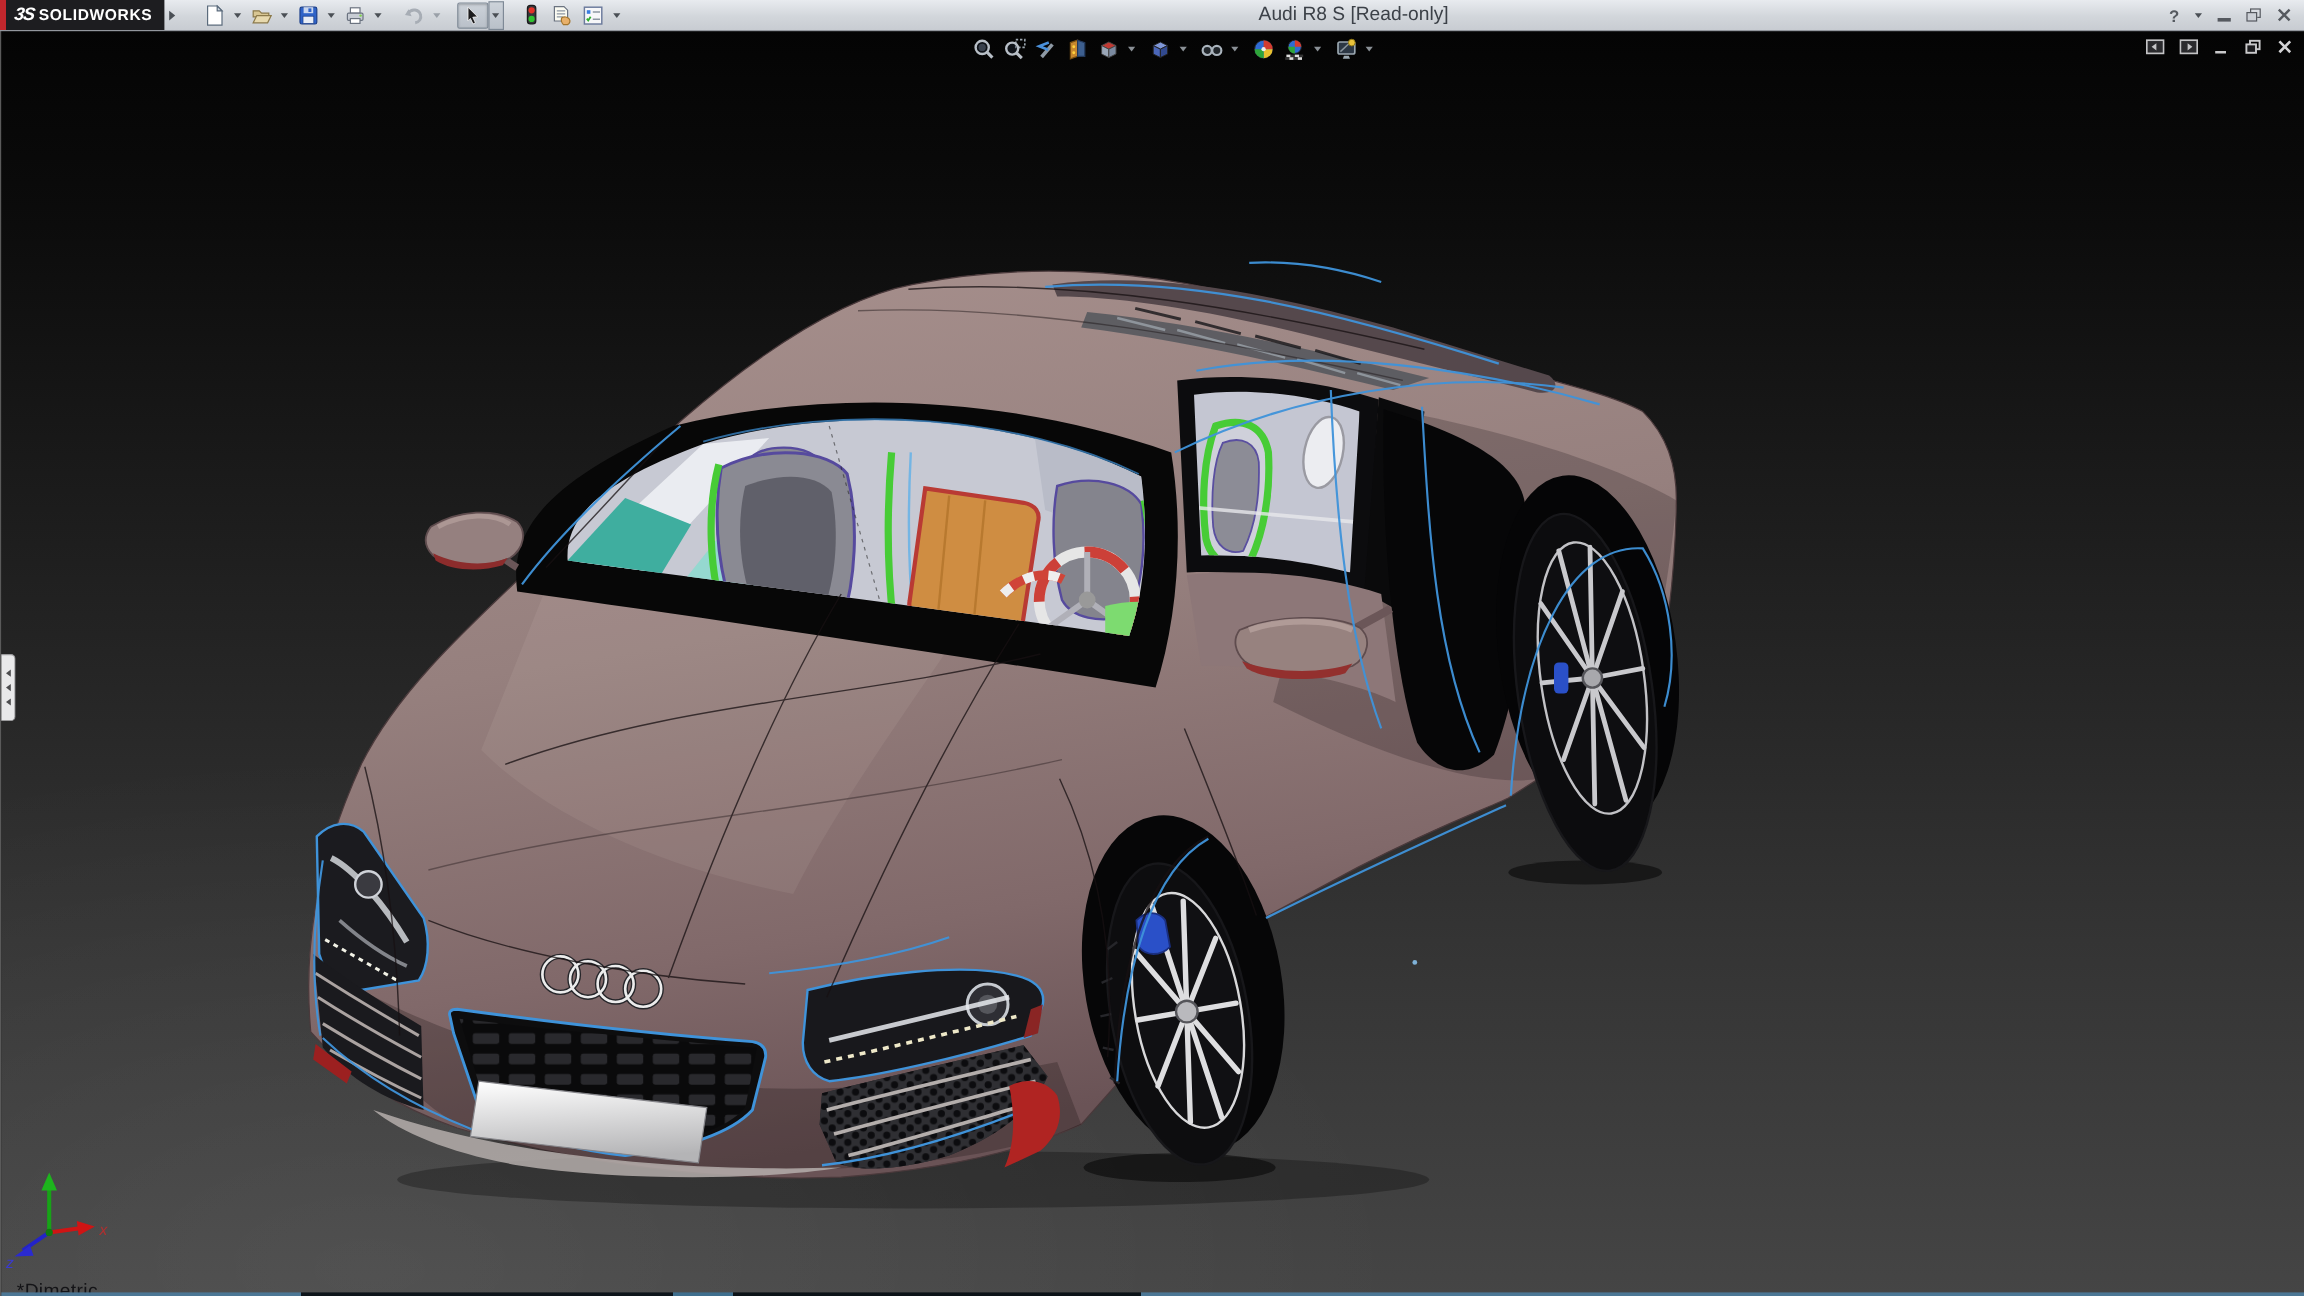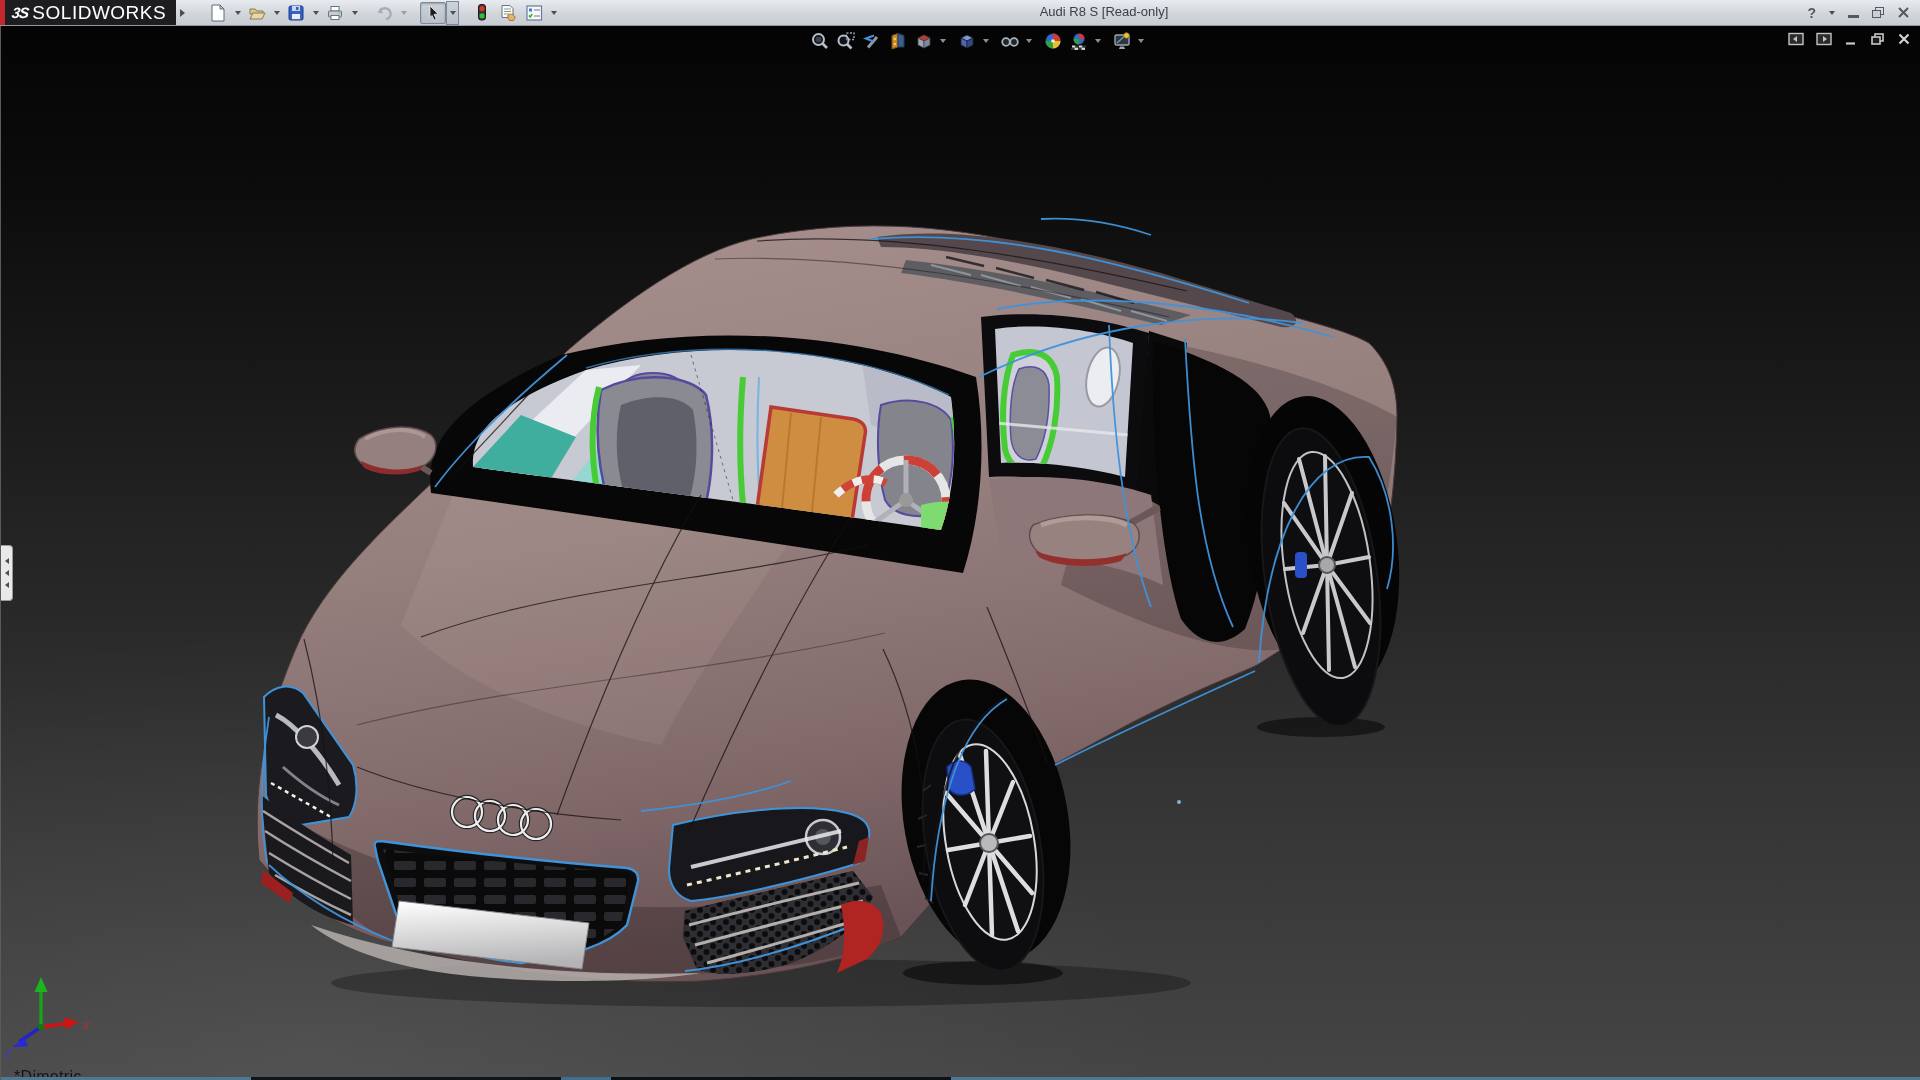--- a/index.html
+++ b/index.html
@@ -5,36 +5,36 @@
   html,body{margin:0;padding:0;width:1920px;height:1080px;overflow:hidden;background:#000;
     font-family:"Liberation Sans","DejaVu Sans",sans-serif;}
   
   .titlebar{position:absolute;top:0;left:0;width:1920px;height:25px;
     background:linear-gradient(#e8ebef,#d2d6db 55%,#c8ccd2);
     border-bottom:1px solid #93979e;display:flex;align-items:center;z-index:50;}
   .logo-redstrip{width:5px;height:25px;background:#c1272d;}
   .logo-block{height:25px;background:#1d1d20;color:#fff;display:flex;align-items:center;
     padding:0 10px 0 7px;gap:4px;}
   .logo-mark{font-style:italic;font-weight:bold;font-size:15px;transform:skewX(-8deg);letter-spacing:-1px;}
-  .logo-text{font-weight:normal;font-size:19px;letter-spacing:.5px;}
+  .logo-text{font-weight:bold;font-size:13px;letter-spacing:.5px;}
   .logo-expand{width:0;height:0;border-top:4px solid transparent;border-bottom:4px solid transparent;
     border-left:5px solid #4a4f55;margin:0 6px 0 4px;}
   .tb{display:flex;align-items:center;margin-left:14px;gap:1px;}
   .tb-group{display:flex;align-items:center;margin-right:9px;}
   .tb-btn{width:26px;height:22px;display:flex;align-items:center;justify-content:center;
     border:1px solid transparent;border-radius:2px;background:transparent;padding:0;cursor:default;}
   .tb-btn.pressed{background:linear-gradient(#cdd3da,#b9c0c9);border:1px solid #7e8996;
     box-shadow:inset 0 1px 2px rgba(0,0,0,.25);}
   .tb-dd{width:11px;height:22px;display:flex;align-items:center;justify-content:center;border:1px solid transparent;}
   .tb-dd.pressed{border:1px solid #7e8996;background:linear-gradient(#cdd3da,#b9c0c9);}
   .tri-down{width:0;height:0;border-left:3.5px solid transparent;border-right:3.5px solid transparent;
     border-top:4px solid #4a4f55;}
   .tri-down.dim{border-top-color:#9aa0a8;}
-  .win-title{position:absolute;left:1104px;top:4px;transform:translateX(-50%);
-    font-size:13px;color:#3c4148;white-space:nowrap;}
+  .win-title{position:absolute;left:1128px;top:4px;transform:translateX(-50%);
+    font-size:16px;color:#3c4148;white-space:nowrap;}
   .winctl{position:absolute;right:10px;top:0;height:25px;display:flex;align-items:center;gap:13px;color:#55595f;}
   .help-glyph{font-size:14px;font-weight:bold;color:#55595f;}
   .ctl-min{width:11px;height:3px;background:#55595f;margin-top:8px;}
   .ctl-restore{position:relative;width:12px;height:11px;}
   .ctl-restore i{position:absolute;border:1.6px solid #55595f;display:block;}
   .ctl-restore i:first-child{width:7px;height:6px;right:0;top:0;}
   .ctl-restore i:last-child{width:7px;height:6px;left:0;bottom:0;background:#ccd0d6;}
   
   .viewport{position:absolute;top:25px;left:0;width:1920px;height:1055px;overflow:hidden;
     background:

